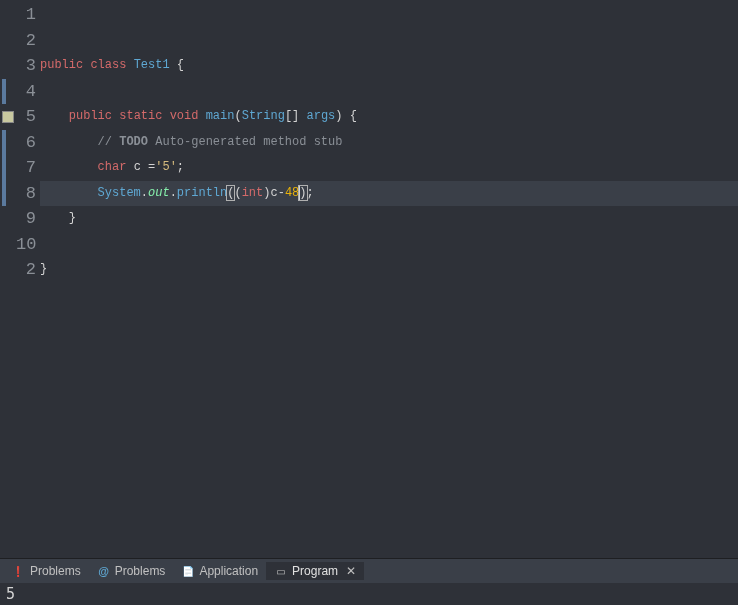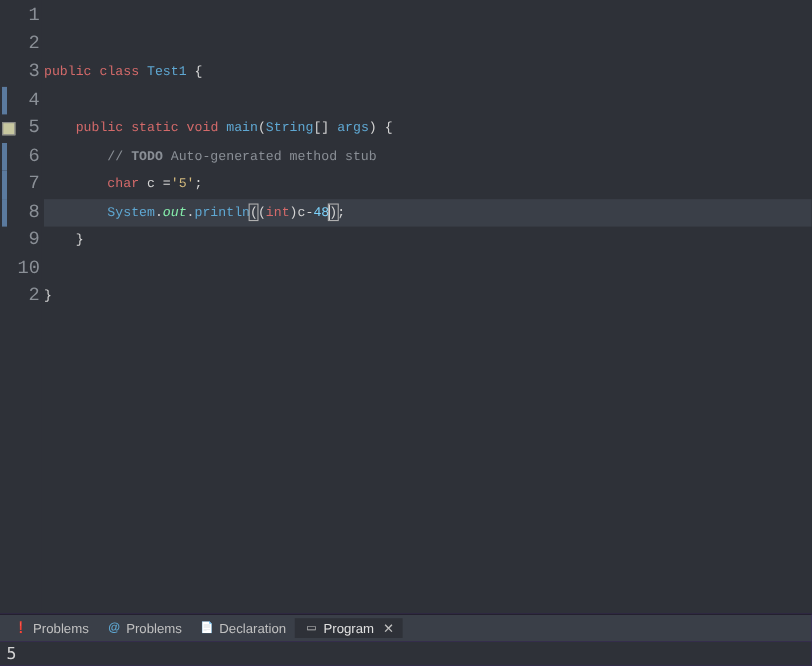--- a/index.html
+++ b/index.html
@@ -76,34 +76,34 @@
     .kw-type { color: #d46a6a; }
     .kw-class { color: #d46a6a; }
     .cls-name { color: #5fa8d3; }
     .method-name { color: #5fa8d3; }
     .param-type { color: #5fa8d3; }
     .param-name { color: #5fa8d3; }
     .static-field { color: #86efac; font-style: italic; }
     .comment { color: #8a8f96; }
     .comment-bold { font-weight: bold; color: #8a8f96; }
     .string { color: #d4ba7d; }
-    .num { color: #7dd3fc; }
+    .num { color: #eab308; }
     .punct { color: #d4d4d4; }
     .ident { color: #d4d4d4; }
     .bracket-box {
       border: 1px solid #b0b0b0;
       padding: 0 0px;
       margin: 0 -1px;
     }
     .cursor {
       border-right: 1px solid #d4d4d4;
       margin-right: -1px;
     }
     .bottom-panel {
-      background: #4c1d95;
+      background: #84cc16;
       border-top: 1px solid #1e1f22;
     }
     .tab-bar {
       display: flex;
       align-items: center;
       height: 24px;
       background: #3a3f48;
       padding-left: 4px;
       font-family: Tahoma, sans-serif;
       font-size: 12px;
@@ -214,21 +214,21 @@
     <div class="tab">
       <span class="tab-icon icon-problems"></span>
       <span>Problems</span>
     </div>
     <div class="tab">
       <span class="tab-icon icon-javadoc"></span>
       <span>Problems</span>
     </div>
     <div class="tab">
       <span class="tab-icon icon-declaration"></span>
-      <span>Declaration</span>
+      <span>Application</span>
     </div>
     <div class="tab active">
       <span class="tab-icon icon-console"></span>
       <span>Program</span>
       <span class="tab-close">✕</span>
     </div>
   </div>
   <div class="console-output">5</div>
 </div>
 

